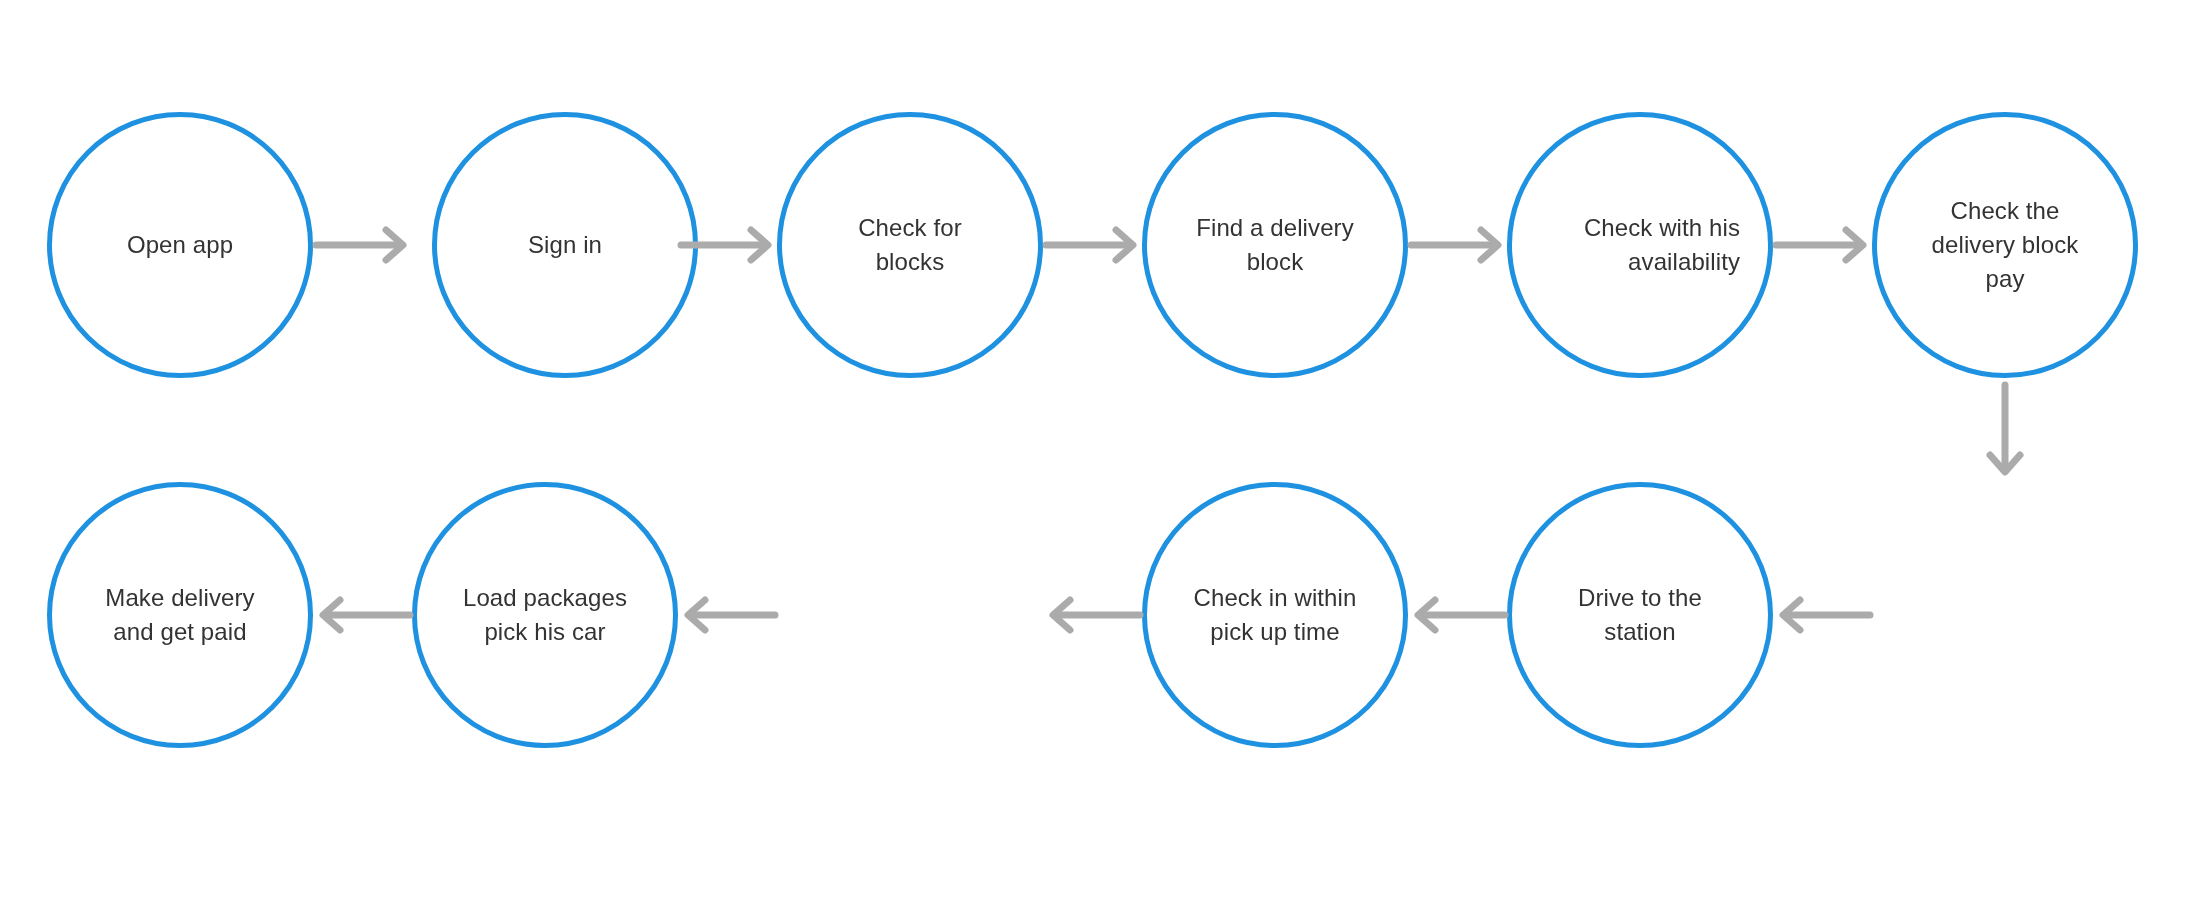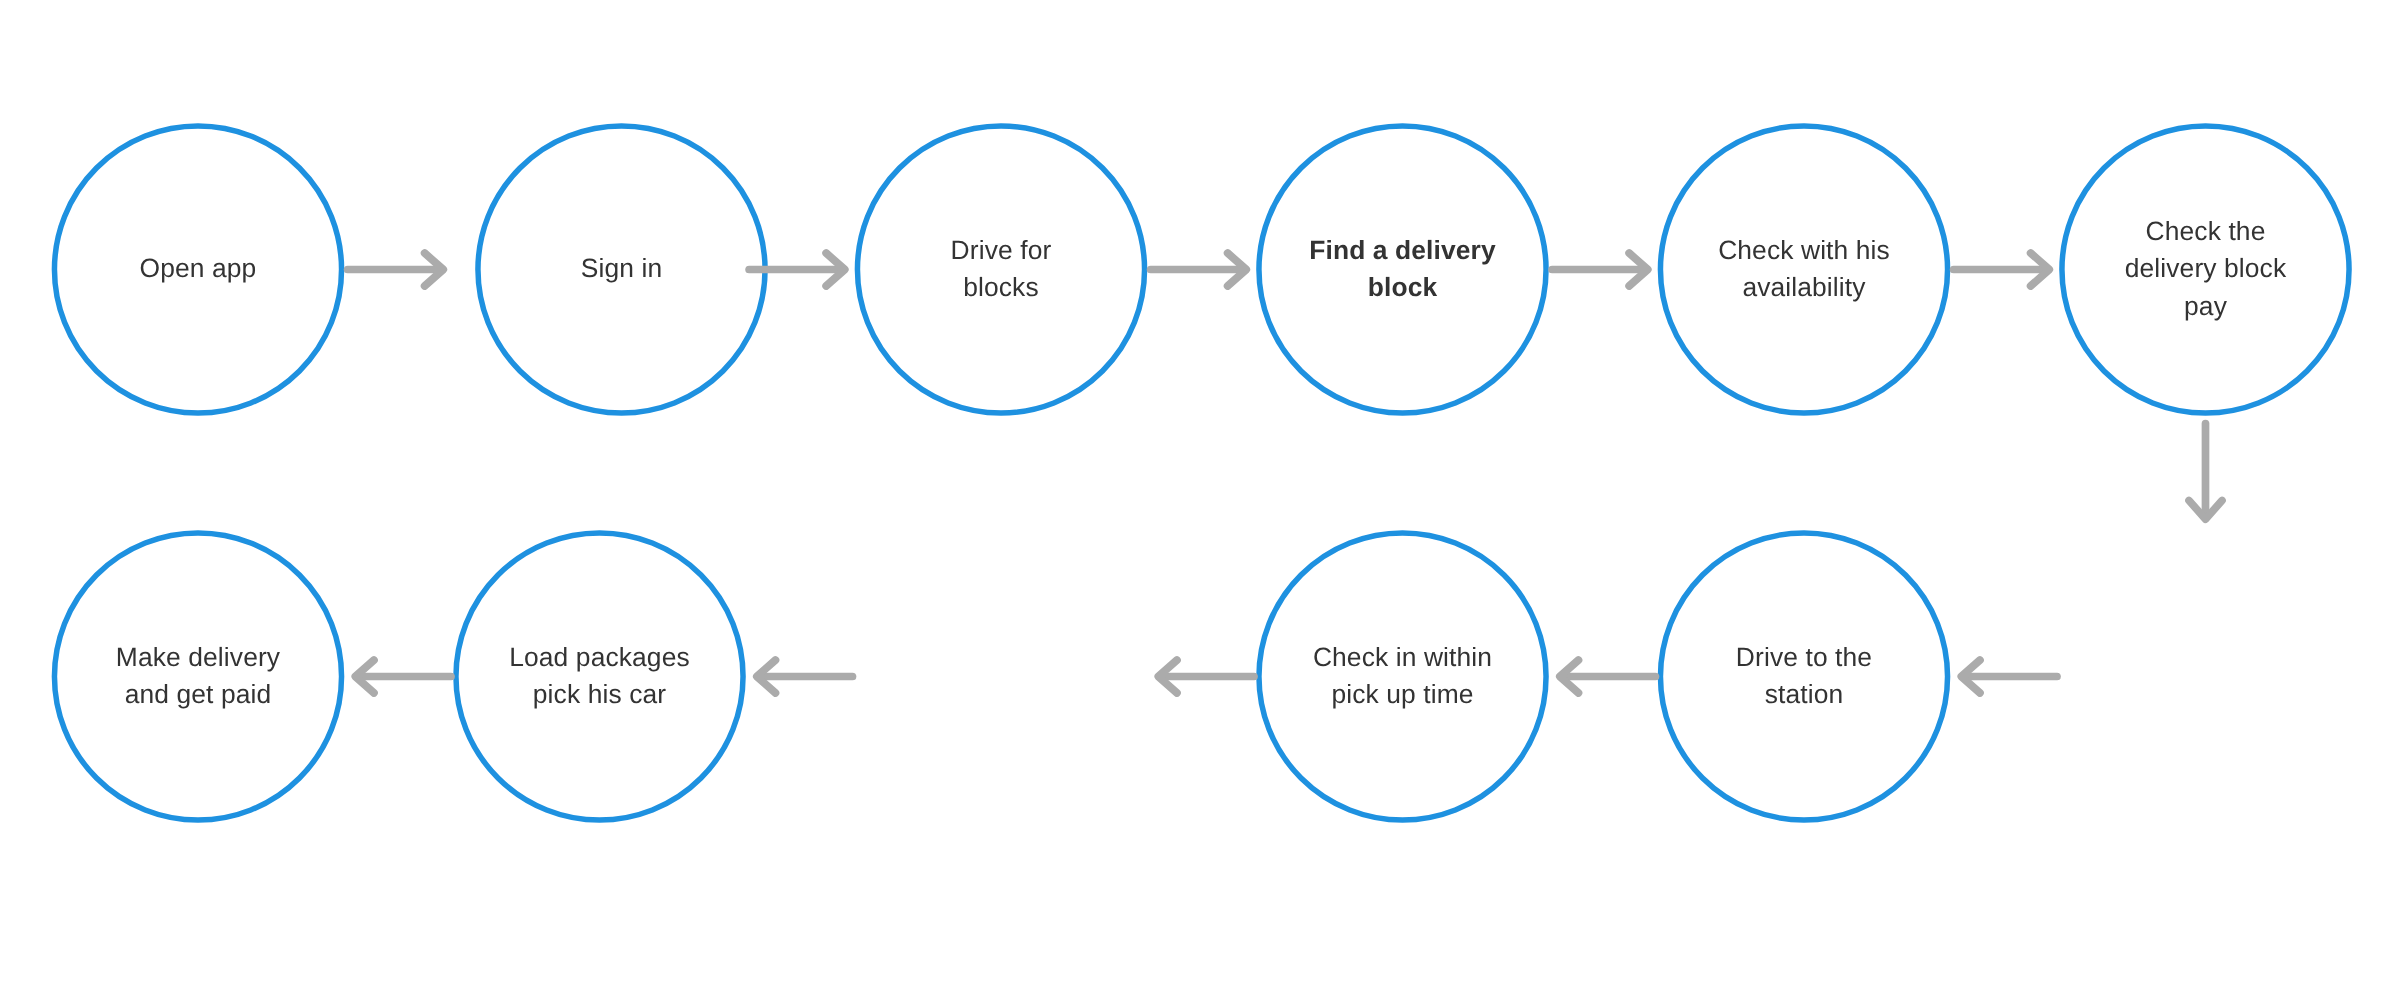--- a/index.html
+++ b/index.html
@@ -42,22 +42,22 @@
     line-height: 34px;
     color: #333333;
     letter-spacing: 0.1px;
     white-space: pre-line;
   }
 
   
   .n0 { left: 47px;   top: 112px; }
   .n1 { left: 432px;  top: 112px; align-items: center; }
   .n2 { left: 777px;  top: 112px; }
-  .n3 { left: 1142px; top: 112px; font-weight: bold; }
-  .n4 { left: 1507px; top: 112px; }
+  .n3 { left: 1142px; top: 112px; }
+  .n4 { left: 1507px; top: 112px; text-align: right; }
   .n5 { left: 1872px; top: 112px; align-items: center; }
 
   
   .n6  { left: 1872px; top: 482px; }
   .n7  { left: 1507px; top: 482px; align-items: center; }
   .n8  { left: 1142px; top: 482px; }
   .n9  { left: 777px;  top: 482px; }
   .n10 { left: 412px;  top: 482px; }
   .n11 { left: 47px;   top: 482px; }
 
@@ -97,21 +97,21 @@
 
 <div id="flow-canvas">
 
   <div class="node n0">
     <span class="node-label">Open app</span>
   </div>
   <div class="node n1">
     <span class="node-label">Sign in</span>
   </div>
   <div class="node n2">
-    <span class="node-label">Drive for
+    <span class="node-label">Check for
 blocks</span>
   </div>
   <div class="node n3">
     <span class="node-label">Find a delivery
 block</span>
   </div>
   <div class="node n4">
     <span class="node-label">Check with his
 availability</span>
   </div>

